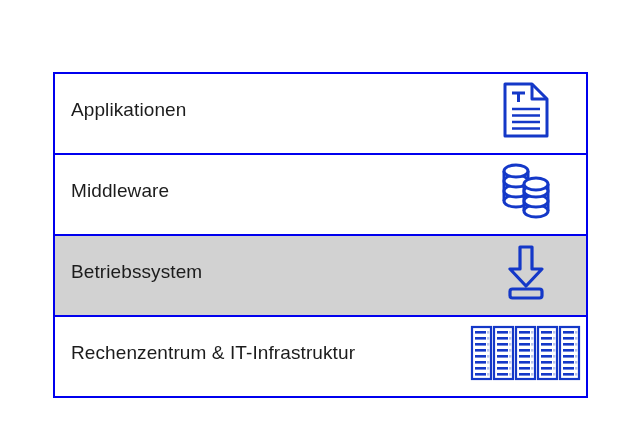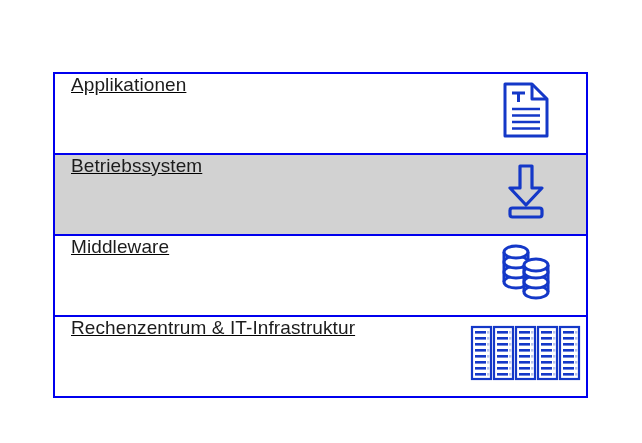--- a/index.html
+++ b/index.html
@@ -24,27 +24,27 @@
     box-sizing: border-box;
     border: 2px solid #0000ee;
     background: #ffffff;
     display: flex;
     flex-direction: column;
   }
 
   .layer-row {
     flex: 1 1 0;
     display: flex;
+    align-items: center;
     justify-content: space-between;
     box-sizing: border-box;
     border-bottom: 2px solid #0000ee;
     background: #ffffff;
     padding: 0 0 8px 16px;
     position: relative;
-    text-decoration: underline;
   }
   .layer-row:last-child {
     border-bottom: none;
   }
   .layer-row.highlight {
     background: #d2d2d2;
   }
 
   .layer-label {
     font-size: 19px;
@@ -76,30 +76,20 @@
     <span class="layer-icon">
       <svg width="50" height="58" viewBox="0 0 50 58" fill="none" stroke="#1438c8" stroke-width="3">
         <path d="M4 3 h27 l15 15 v37 h-42 z" stroke-linejoin="round"></path>
         <path d="M31 3 v15 h15" stroke-linejoin="round"></path>
         <path d="M11 12 h13 M17.5 12 v9" stroke-width="3"></path>
         <path d="M11 28 h28 M11 34.5 h28 M11 41 h28 M11 47.5 h28" stroke-width="2.6"></path>
       </svg>
     </span>
   </div>
 
-  <div class="layer-row highlight">
-    <span class="layer-label">Betriebssystem</span>
-    <span class="layer-icon">
-      <svg width="52" height="58" viewBox="0 0 52 58" fill="none" stroke="#1438c8" stroke-width="3.2">
-        <path d="M20 4 h12 v22 h10 l-16 17 l-16 -17 h10 z" stroke-linejoin="round"></path>
-        <rect x="10" y="46" width="32" height="9" rx="2.5"></rect>
-      </svg>
-    </span>
-  </div>
-
   <div class="layer-row">
     <span class="layer-label">Middleware</span>
     <span class="layer-icon">
       <svg width="54" height="58" viewBox="0 0 54 58" fill="#ffffff" stroke="#1438c8" stroke-width="3">
 
         <g>
           <path d="M5 9 v30"></path>
           <path d="M29 9 v30"></path>
           <ellipse cx="17" cy="39" rx="12" ry="6"></ellipse>
           <ellipse cx="17" cy="29" rx="12" ry="6"></ellipse>
@@ -108,20 +98,30 @@
         </g>
 
         <g>
           <path d="M25 22 v27"></path>
           <path d="M49 22 v27"></path>
           <ellipse cx="37" cy="49" rx="12" ry="6"></ellipse>
           <ellipse cx="37" cy="39" rx="12" ry="6"></ellipse>
           <ellipse cx="37" cy="29" rx="12" ry="6"></ellipse>
           <ellipse cx="37" cy="22" rx="12" ry="6"></ellipse>
         </g>
+      </svg>
+    </span>
+  </div>
+
+  <div class="layer-row highlight">
+    <span class="layer-label">Betriebssystem</span>
+    <span class="layer-icon">
+      <svg width="52" height="58" viewBox="0 0 52 58" fill="none" stroke="#1438c8" stroke-width="3.2">
+        <path d="M20 4 h12 v22 h10 l-16 17 l-16 -17 h10 z" stroke-linejoin="round"></path>
+        <rect x="10" y="46" width="32" height="9" rx="2.5"></rect>
       </svg>
     </span>
   </div>
 
 
   <div class="layer-row">
     <span class="layer-label">Rechenzentrum &amp; IT-Infrastruktur</span>
     <span class="layer-icon">
       <svg width="112" height="56" viewBox="0 0 112 56" fill="none">
         <g stroke="#1438c8" stroke-width="2.2">

